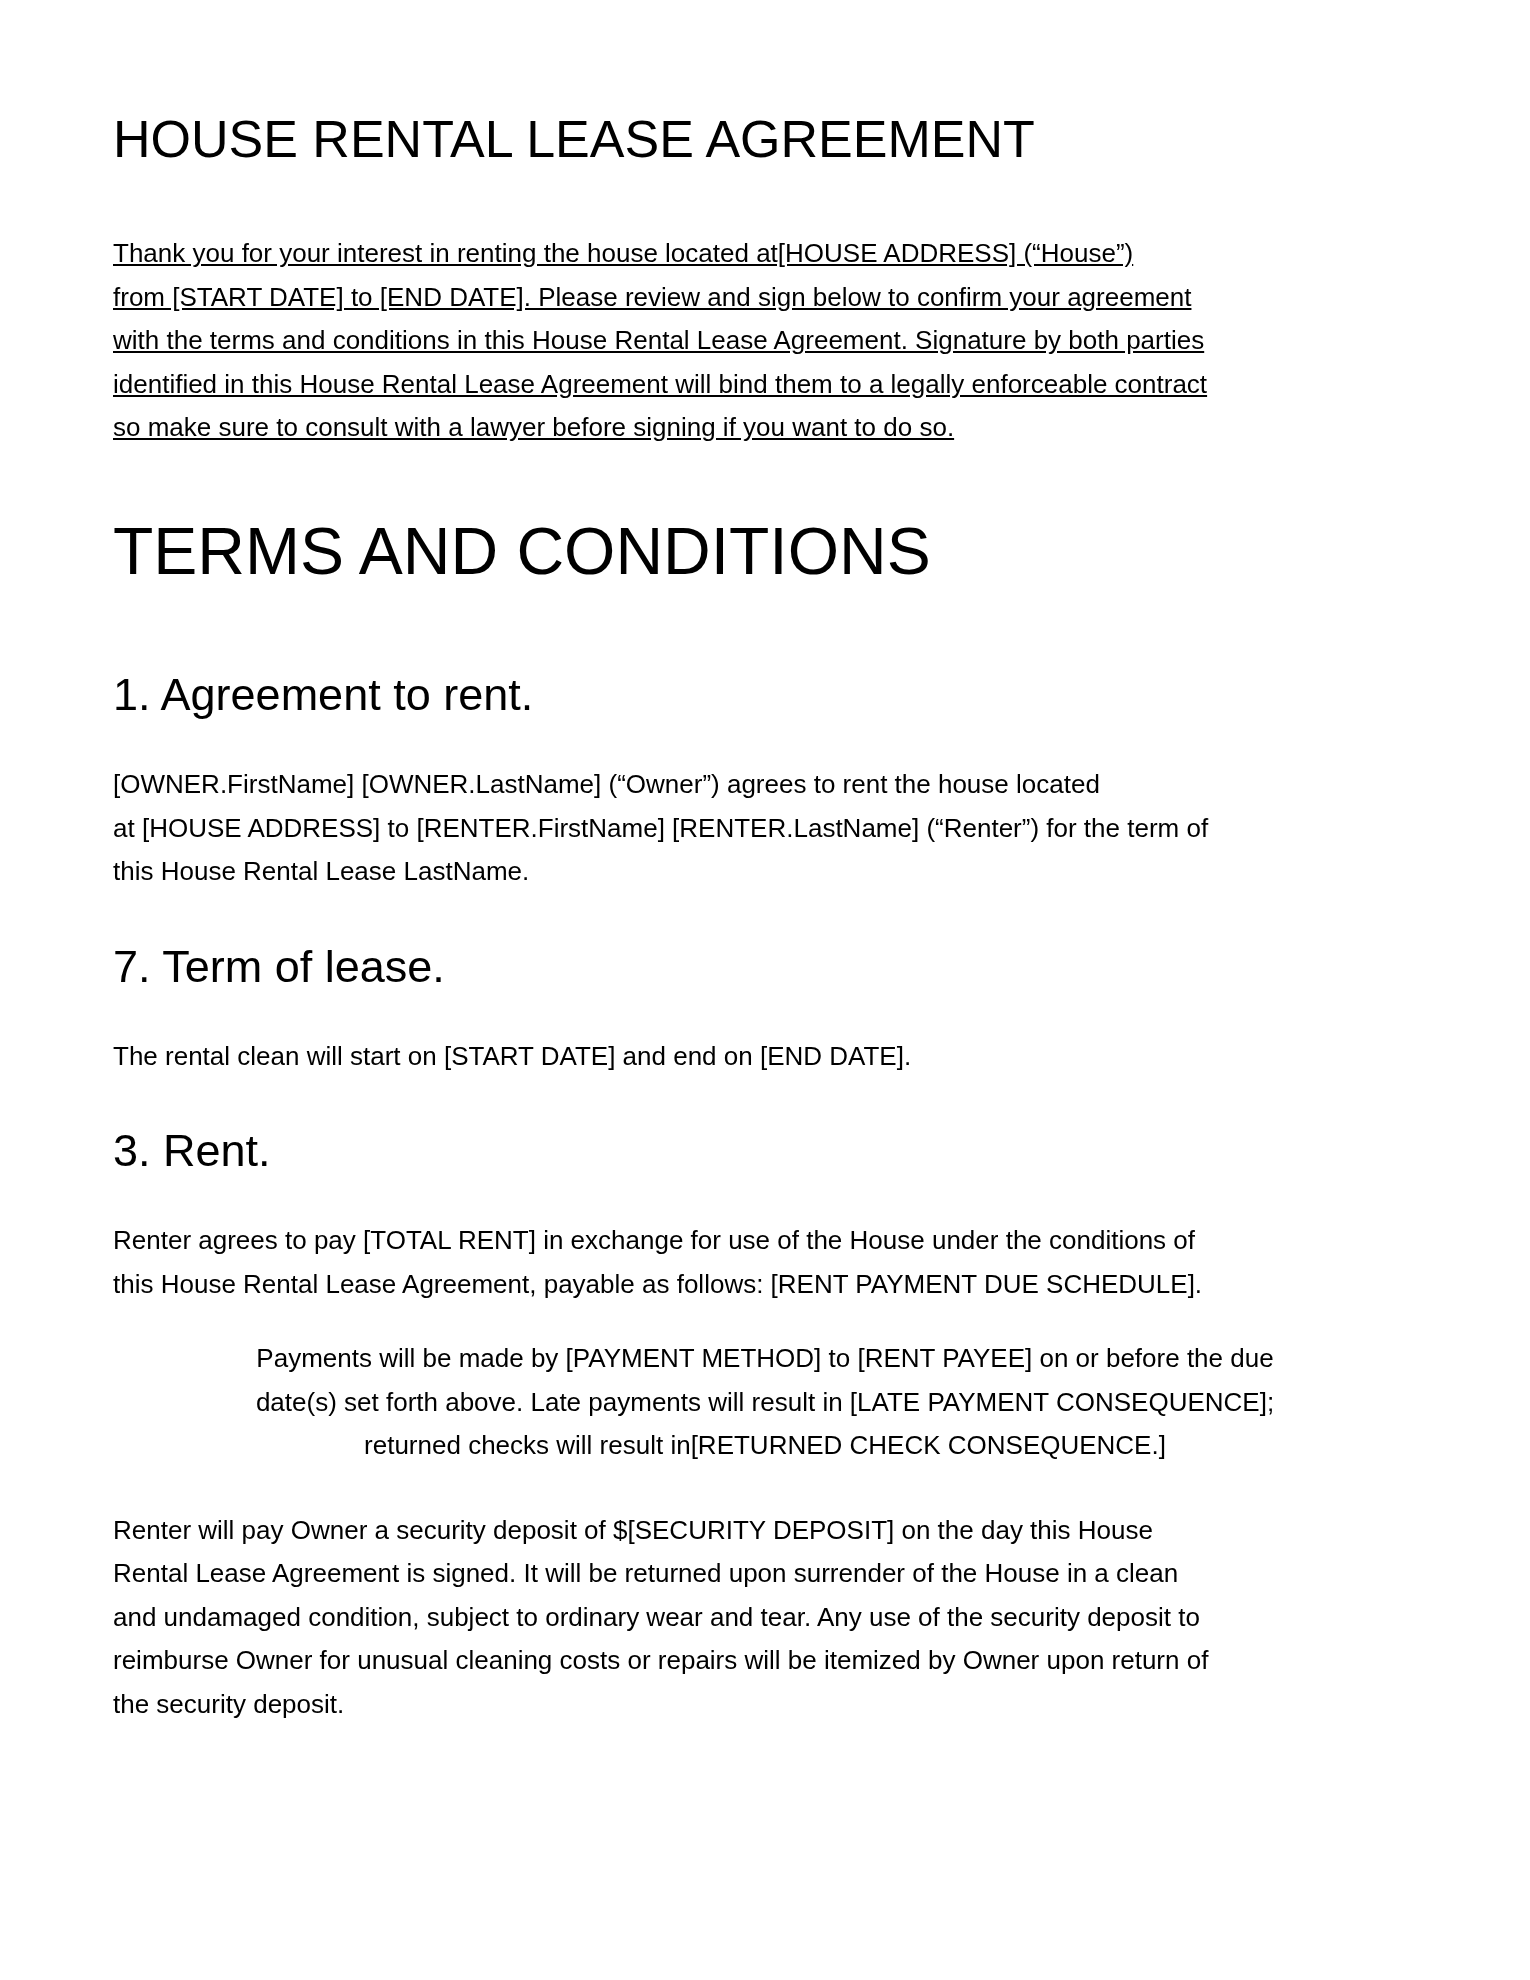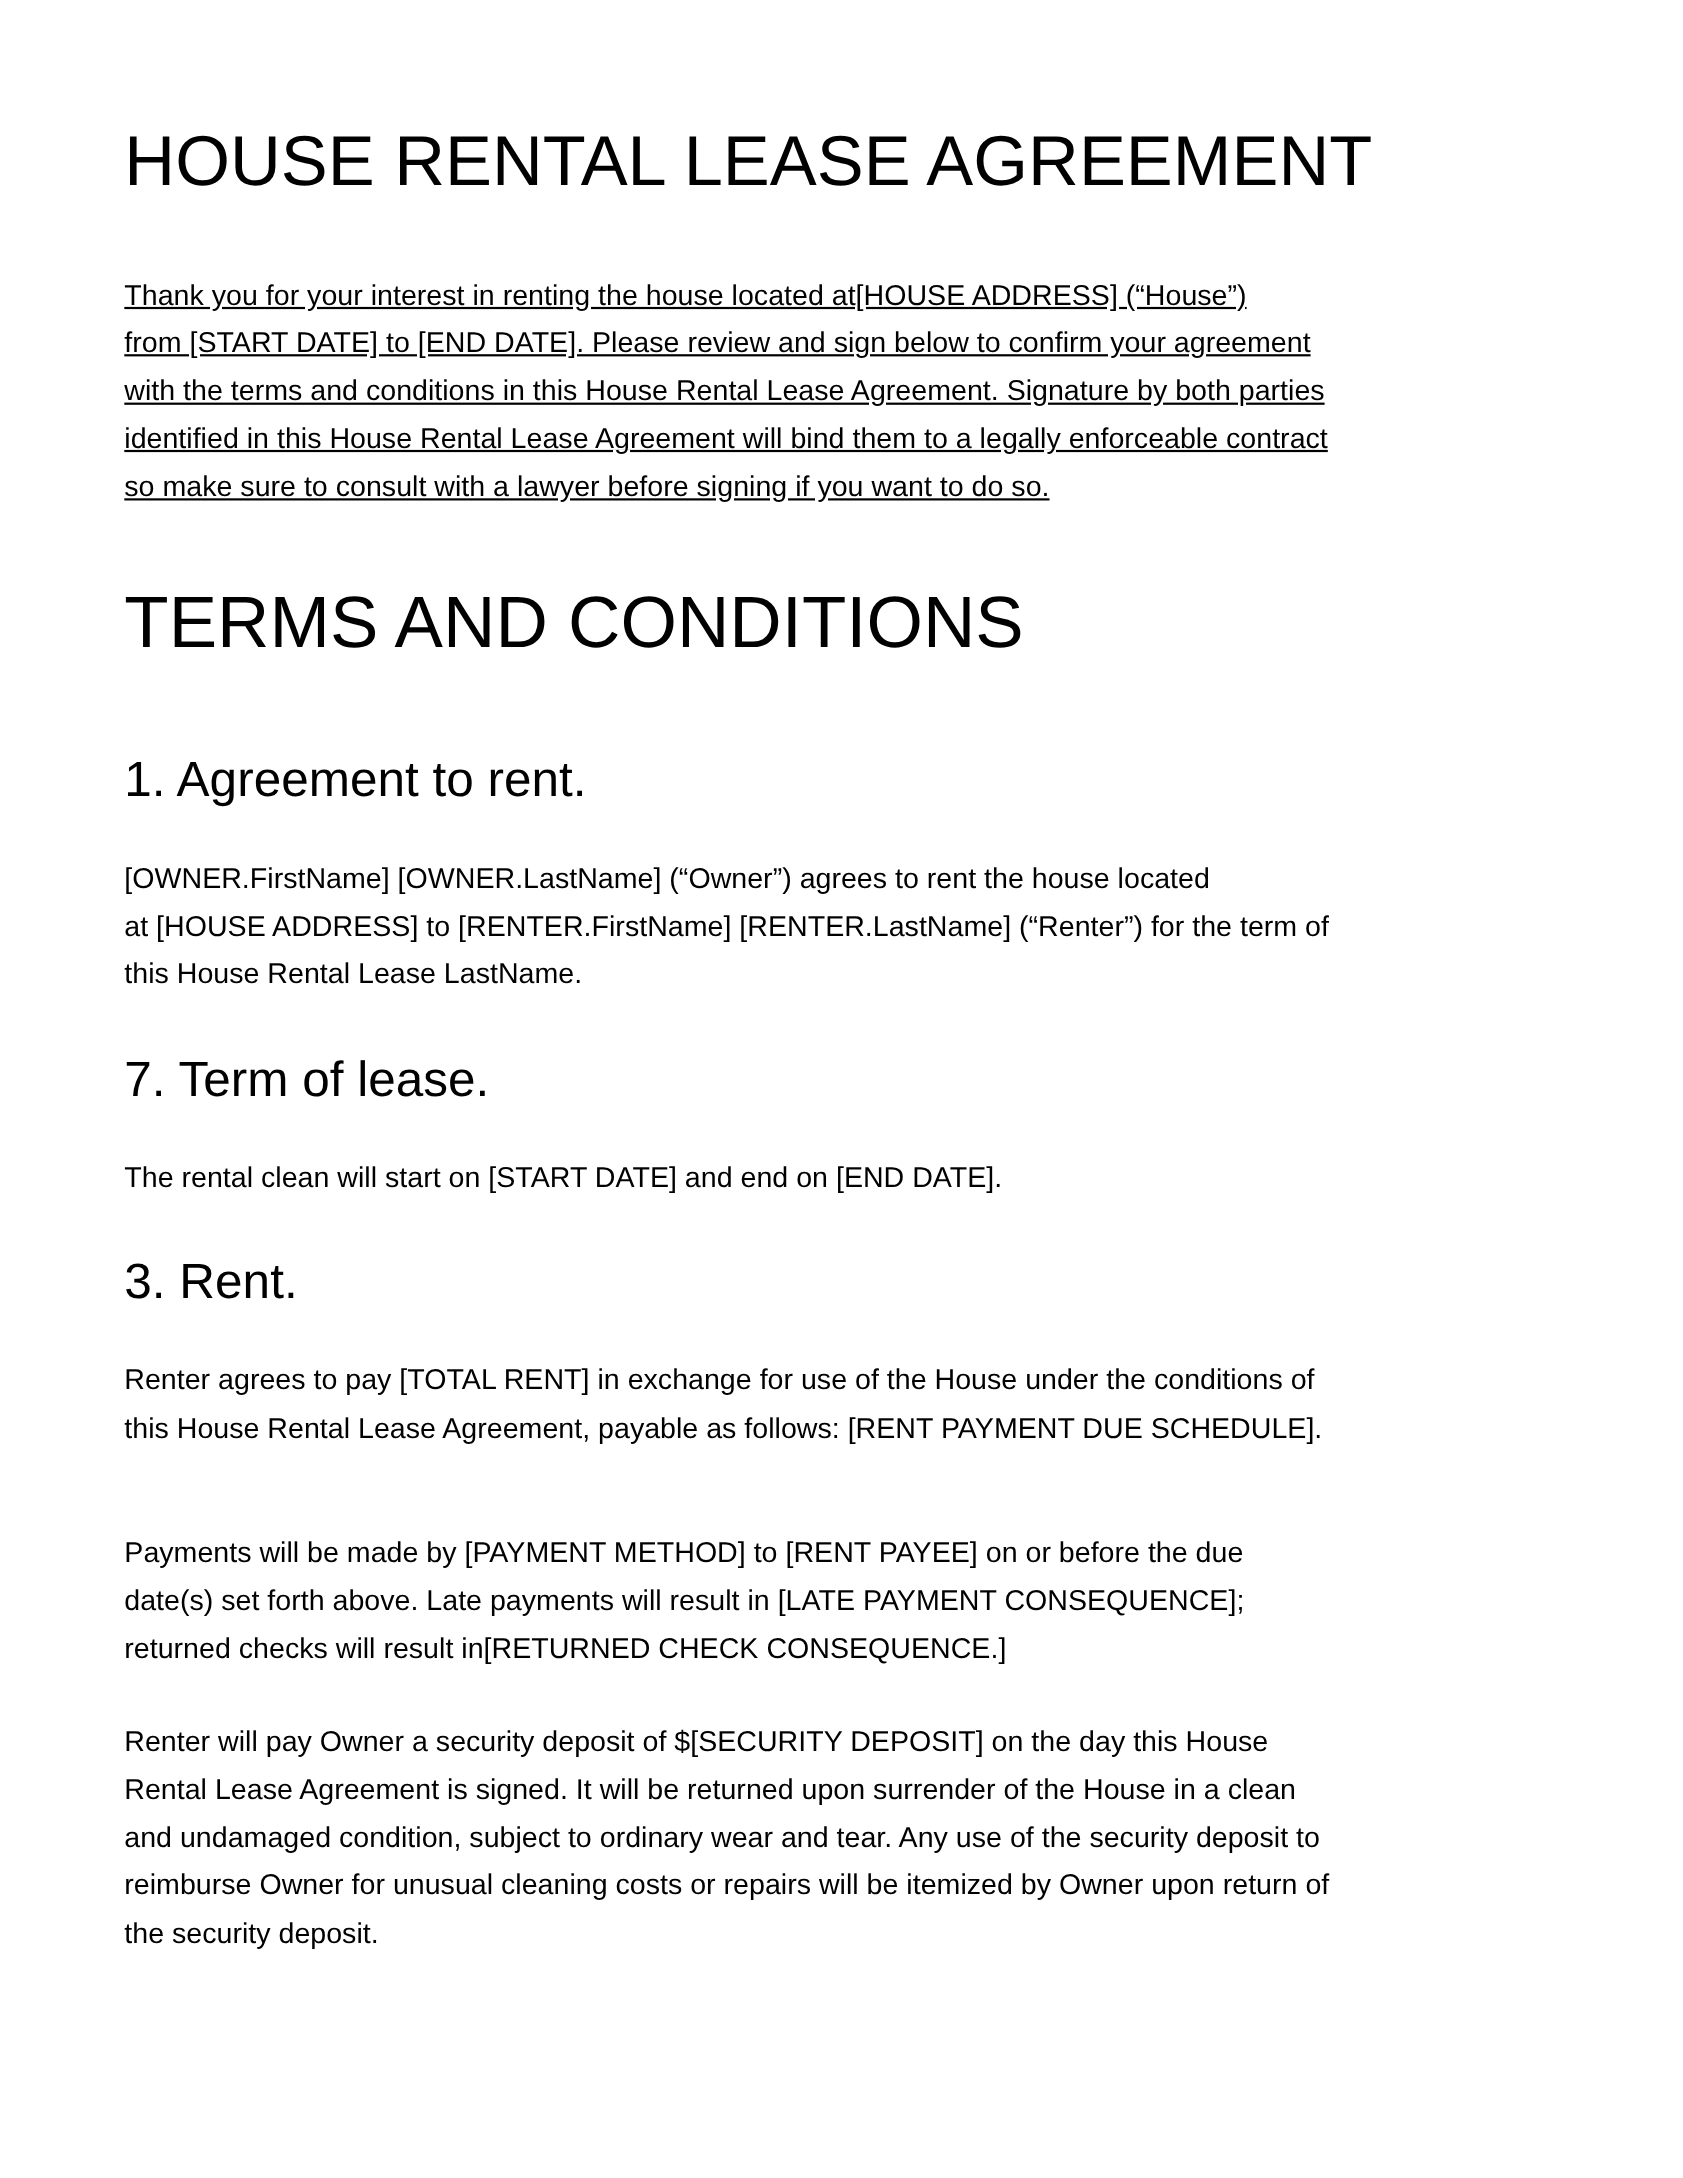--- a/index.html
+++ b/index.html
@@ -15,21 +15,21 @@
     font-family: "Liberation Sans", "DejaVu Sans", sans-serif;
   }
   .page {
     box-sizing: border-box;
     width: 1530px;
     height: 1980px;
     padding: 0 113px;
     background: #ffffff;
   }
   .doc-title {
-    font-size: 64px;
+    font-size: 52px;
     font-weight: 400;
     line-height: 1.2;
     letter-spacing: 0;
     margin: 108px 0 0 0;
     white-space: pre-line;
   }
   .terms-heading {
     font-size: 66px;
     font-weight: 400;
     line-height: 1.2;
@@ -51,21 +51,22 @@
     font-weight: 400;
     line-height: 43.5px;
     margin: 41px 0 0 0;
     white-space: pre-line;
   }
   .para.intro {
     margin-top: 62px;
     text-decoration: underline;
   }
   .para + .para {
-    margin-top: 70px;
+    margin-top: 31px;
+    text-align: center;
   }
   section {
     margin: 0;
     padding: 0;
   }
 </style>
 </head>
 <body>
 
 <main class="page">

